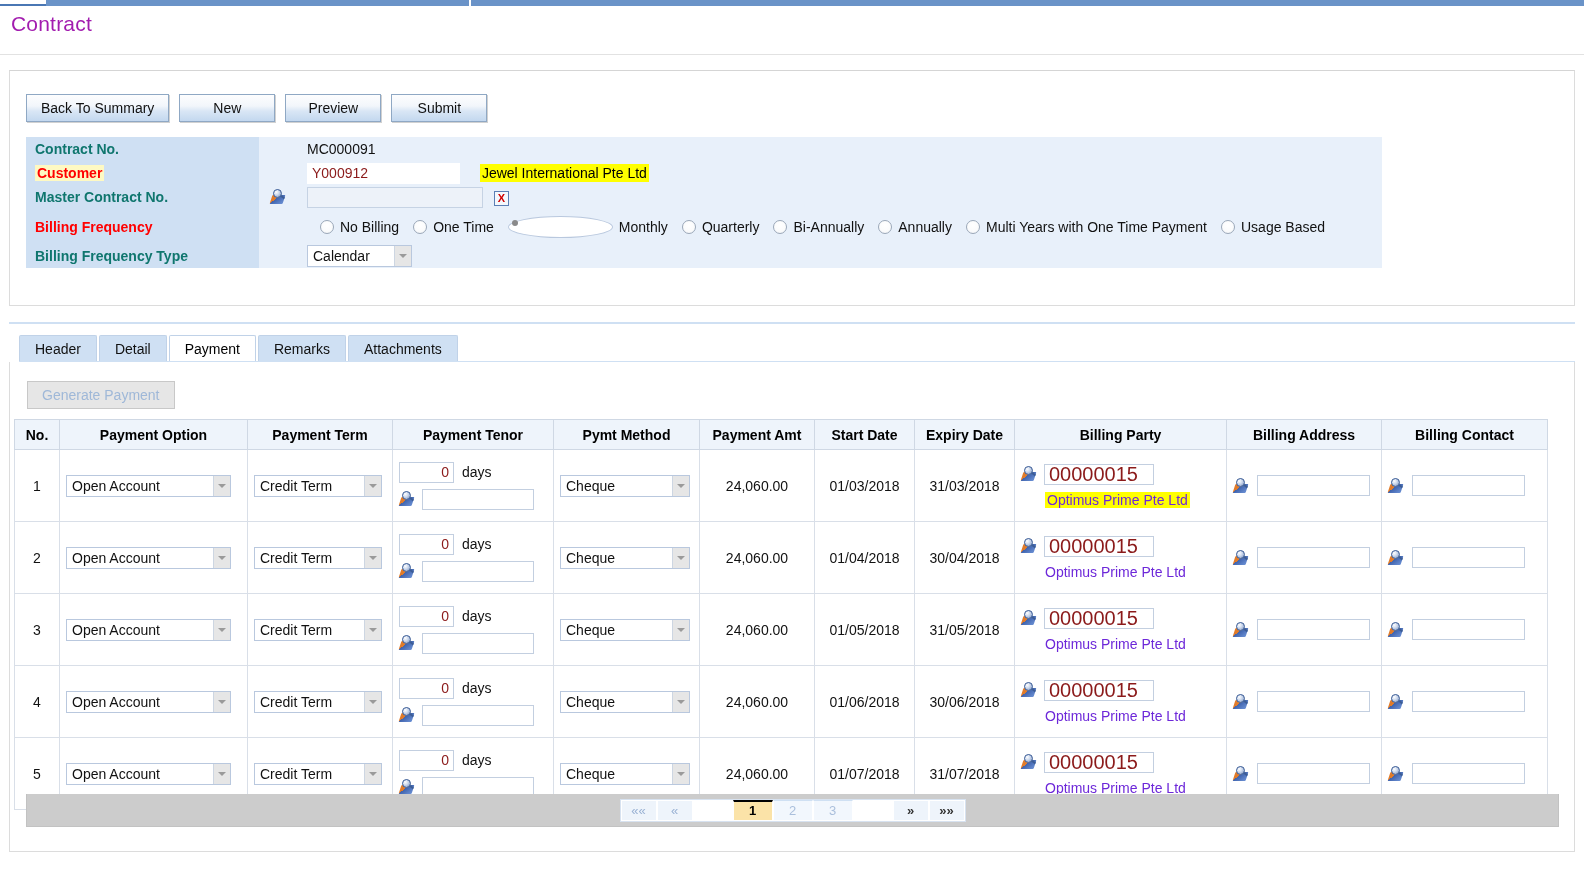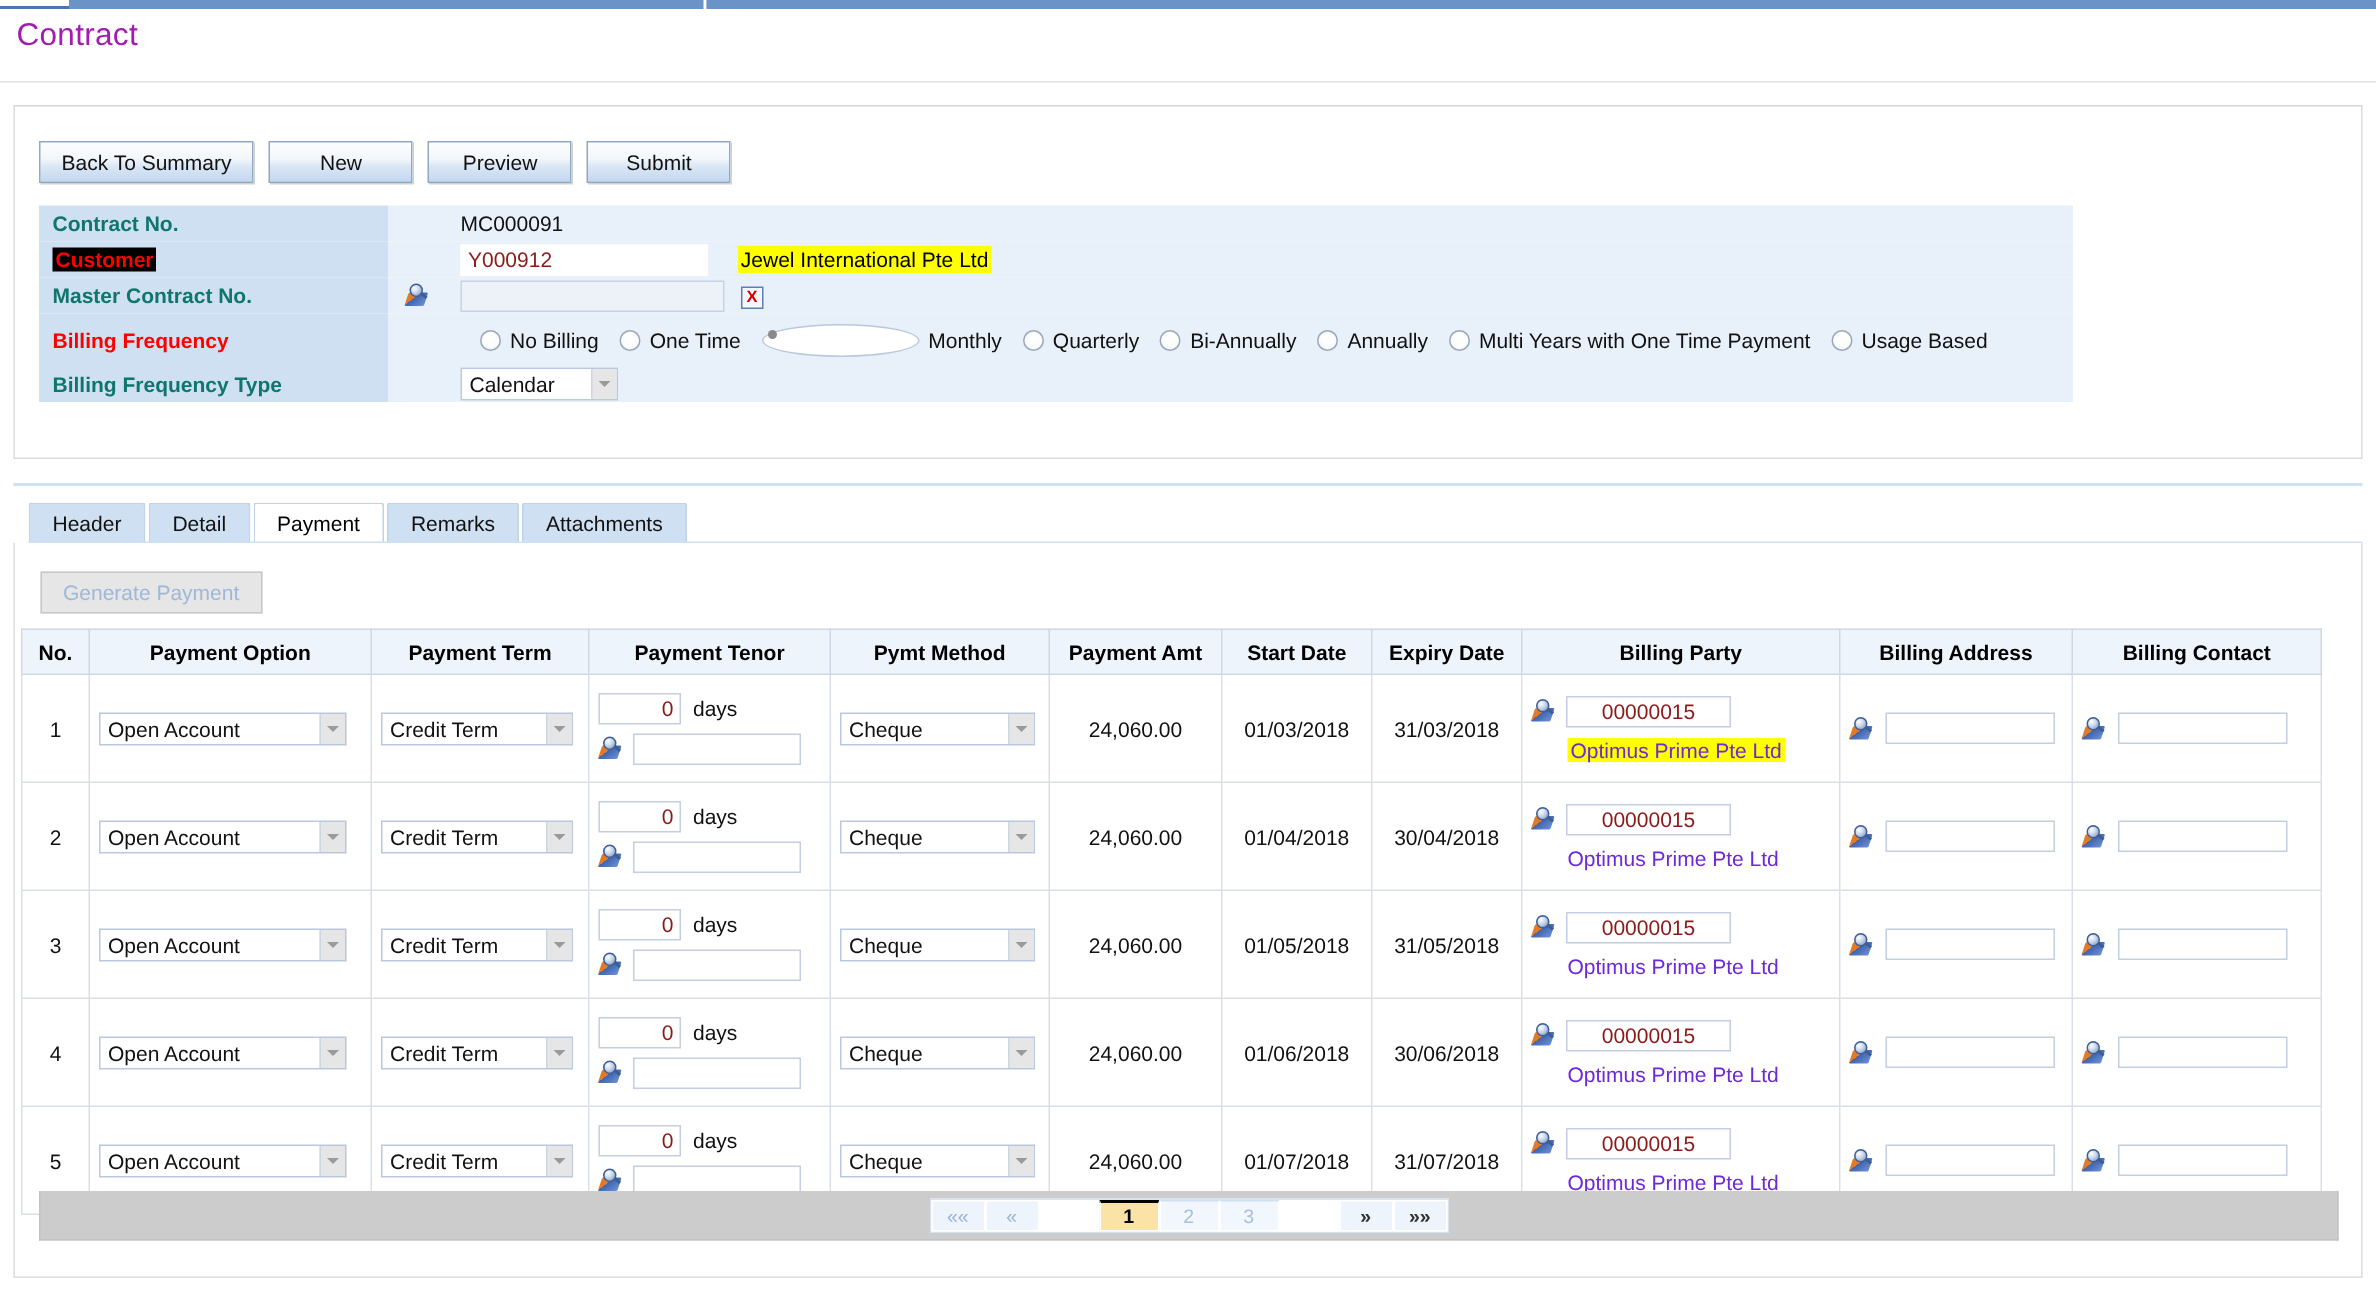--- a/index.html
+++ b/index.html
@@ -53,21 +53,21 @@
     border-collapse:collapse; table-layout:fixed;
   }
   .fieldgrid td { padding:0; vertical-align:middle; }
   .fg-lbl {
     width:233px; background:#cfe0f3; height:24px;
     padding-left:9px !important; font-weight:bold; font-size:14px; color:#0f766e;
     white-space:nowrap;
   }
   .fg-lbl.req { color:#ff0000; }
   .fg-lbl.hl { }
-  .fg-lbl.hl .lbl-txt { background:#000000; padding:0 2px; }
+  .fg-lbl.hl .lbl-txt { background:#fef9c3; padding:0 2px; }
   .fg-ico {
     width:39px; background:#e8f0fa; text-align:center; height:24px;
   }
   .fg-val {
     background:#e8f0fa; height:24px; padding-left:9px !important;
     font-size:14px; color:#111;
   }
   .fg-row-tall .fg-lbl, .fg-row-tall .fg-ico, .fg-row-tall .fg-val { height:35px; }
 
   
@@ -87,21 +87,21 @@
     position:absolute; left:10px; top:7px; width:5px; height:2px; background:#3c5d96;
     transform: rotate(40deg);
   }
 
   .inp {
     border:1px solid #b9c8de; background:#ffffff; height:21px;
     font-family:"Liberation Sans", sans-serif; font-size:14px; color:#8b1a1a;
     padding:0 4px; outline:none;
   }
   .inp-noborder { border:1px solid #ffffff; }
-  .cust-inp { width:165px; }
+  .cust-inp { width:153px; }
   .cust-name { margin-left:16px; background:#ffff00; font-size:14px; color:#000; padding:1px 2px;}
   .mc-inp { width:176px; background:#edf2f9; border:1px solid #c6d3e4;}
   .xbtn {
     display:inline-block; width:15px; height:15px; margin-left:7px; vertical-align:middle;
     border:1px solid #5b7fb5; background:#f4f8fd; color:#d00000;
     font-size:11px; font-weight:bold; line-height:13px; text-align:center; cursor:pointer;
   }
 
   
   .radio-row { display:flex; align-items:center; gap:0px; padding-left:13px; }
@@ -180,22 +180,22 @@
     text-align:right; padding-right:4px; font-size:14px; color:#8b1a1a;
     font-family:"Liberation Sans", sans-serif; outline:none;
   }
   .tenor-days { margin-left:8px; font-size:14px; color:#111; }
   .tenor-bot { display:flex; align-items:center; margin-top:6px; }
   .tenor-lk { width:112px; height:21px; border:1px solid #c3cfe0; background:#fff; margin-left:6px; }
 
   .bp-top { display:flex; align-items:center; }
   .bp-inp {
     width:110px; height:21px; border:1px solid #c3cfe0; background:#fff;
-    padding:0 4px; font-size:14px; color:#8b1a1a; margin-left:6px;
-    font-family:"Liberation Sans", sans-serif; outline:none;text-align:center;
+    padding:0 4px; font-size:20px; color:#8b1a1a; margin-left:6px;
+    font-family:"Liberation Sans", sans-serif; outline:none;
   }
   .bp-name { display:block; margin-top:7px; margin-left:24px; font-size:14px; color:#6d28d9; }
   .bp-name.hl { background:#ffff00; display:inline-block; padding:0 2px; margin-left:24px;}
 
   .ba-row { display:flex; align-items:center; }
   .ba-inp { width:113px; height:21px; border:1px solid #c3cfe0; background:#fff; margin-left:7px; }
 
   
   .pager-bar {
     position:absolute; left:16px; top:432px; width:1533px; height:33px;

